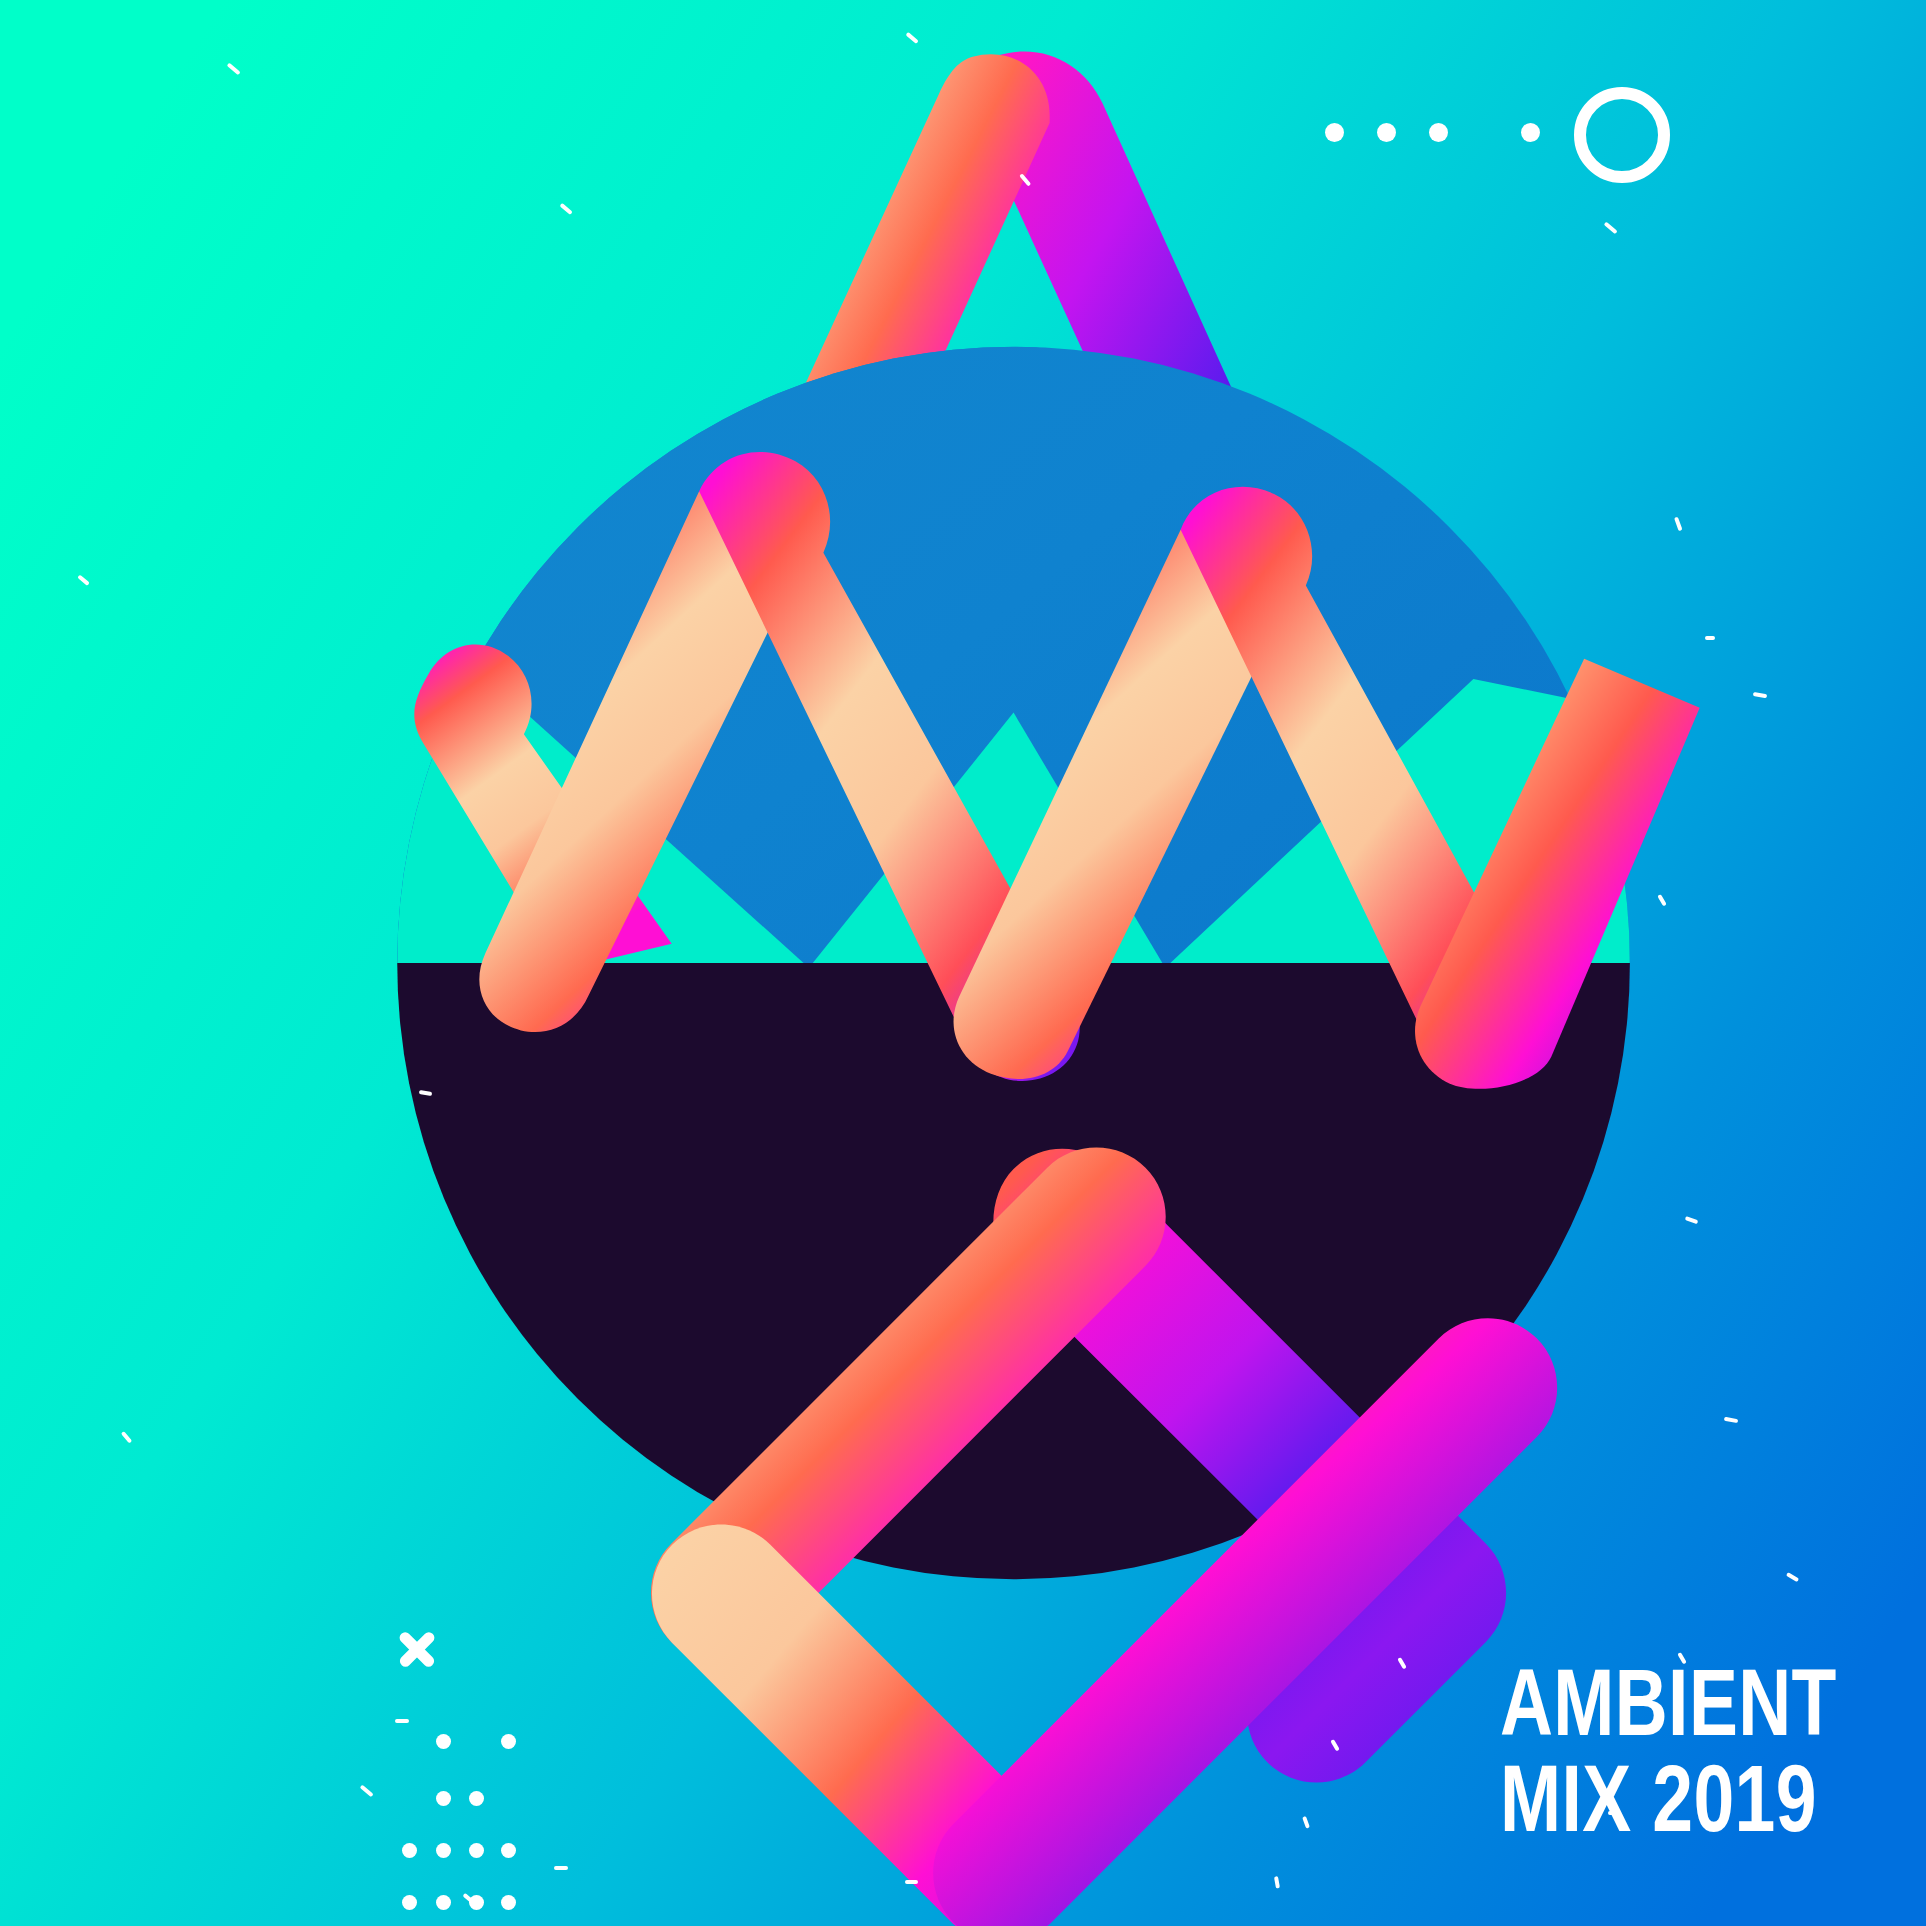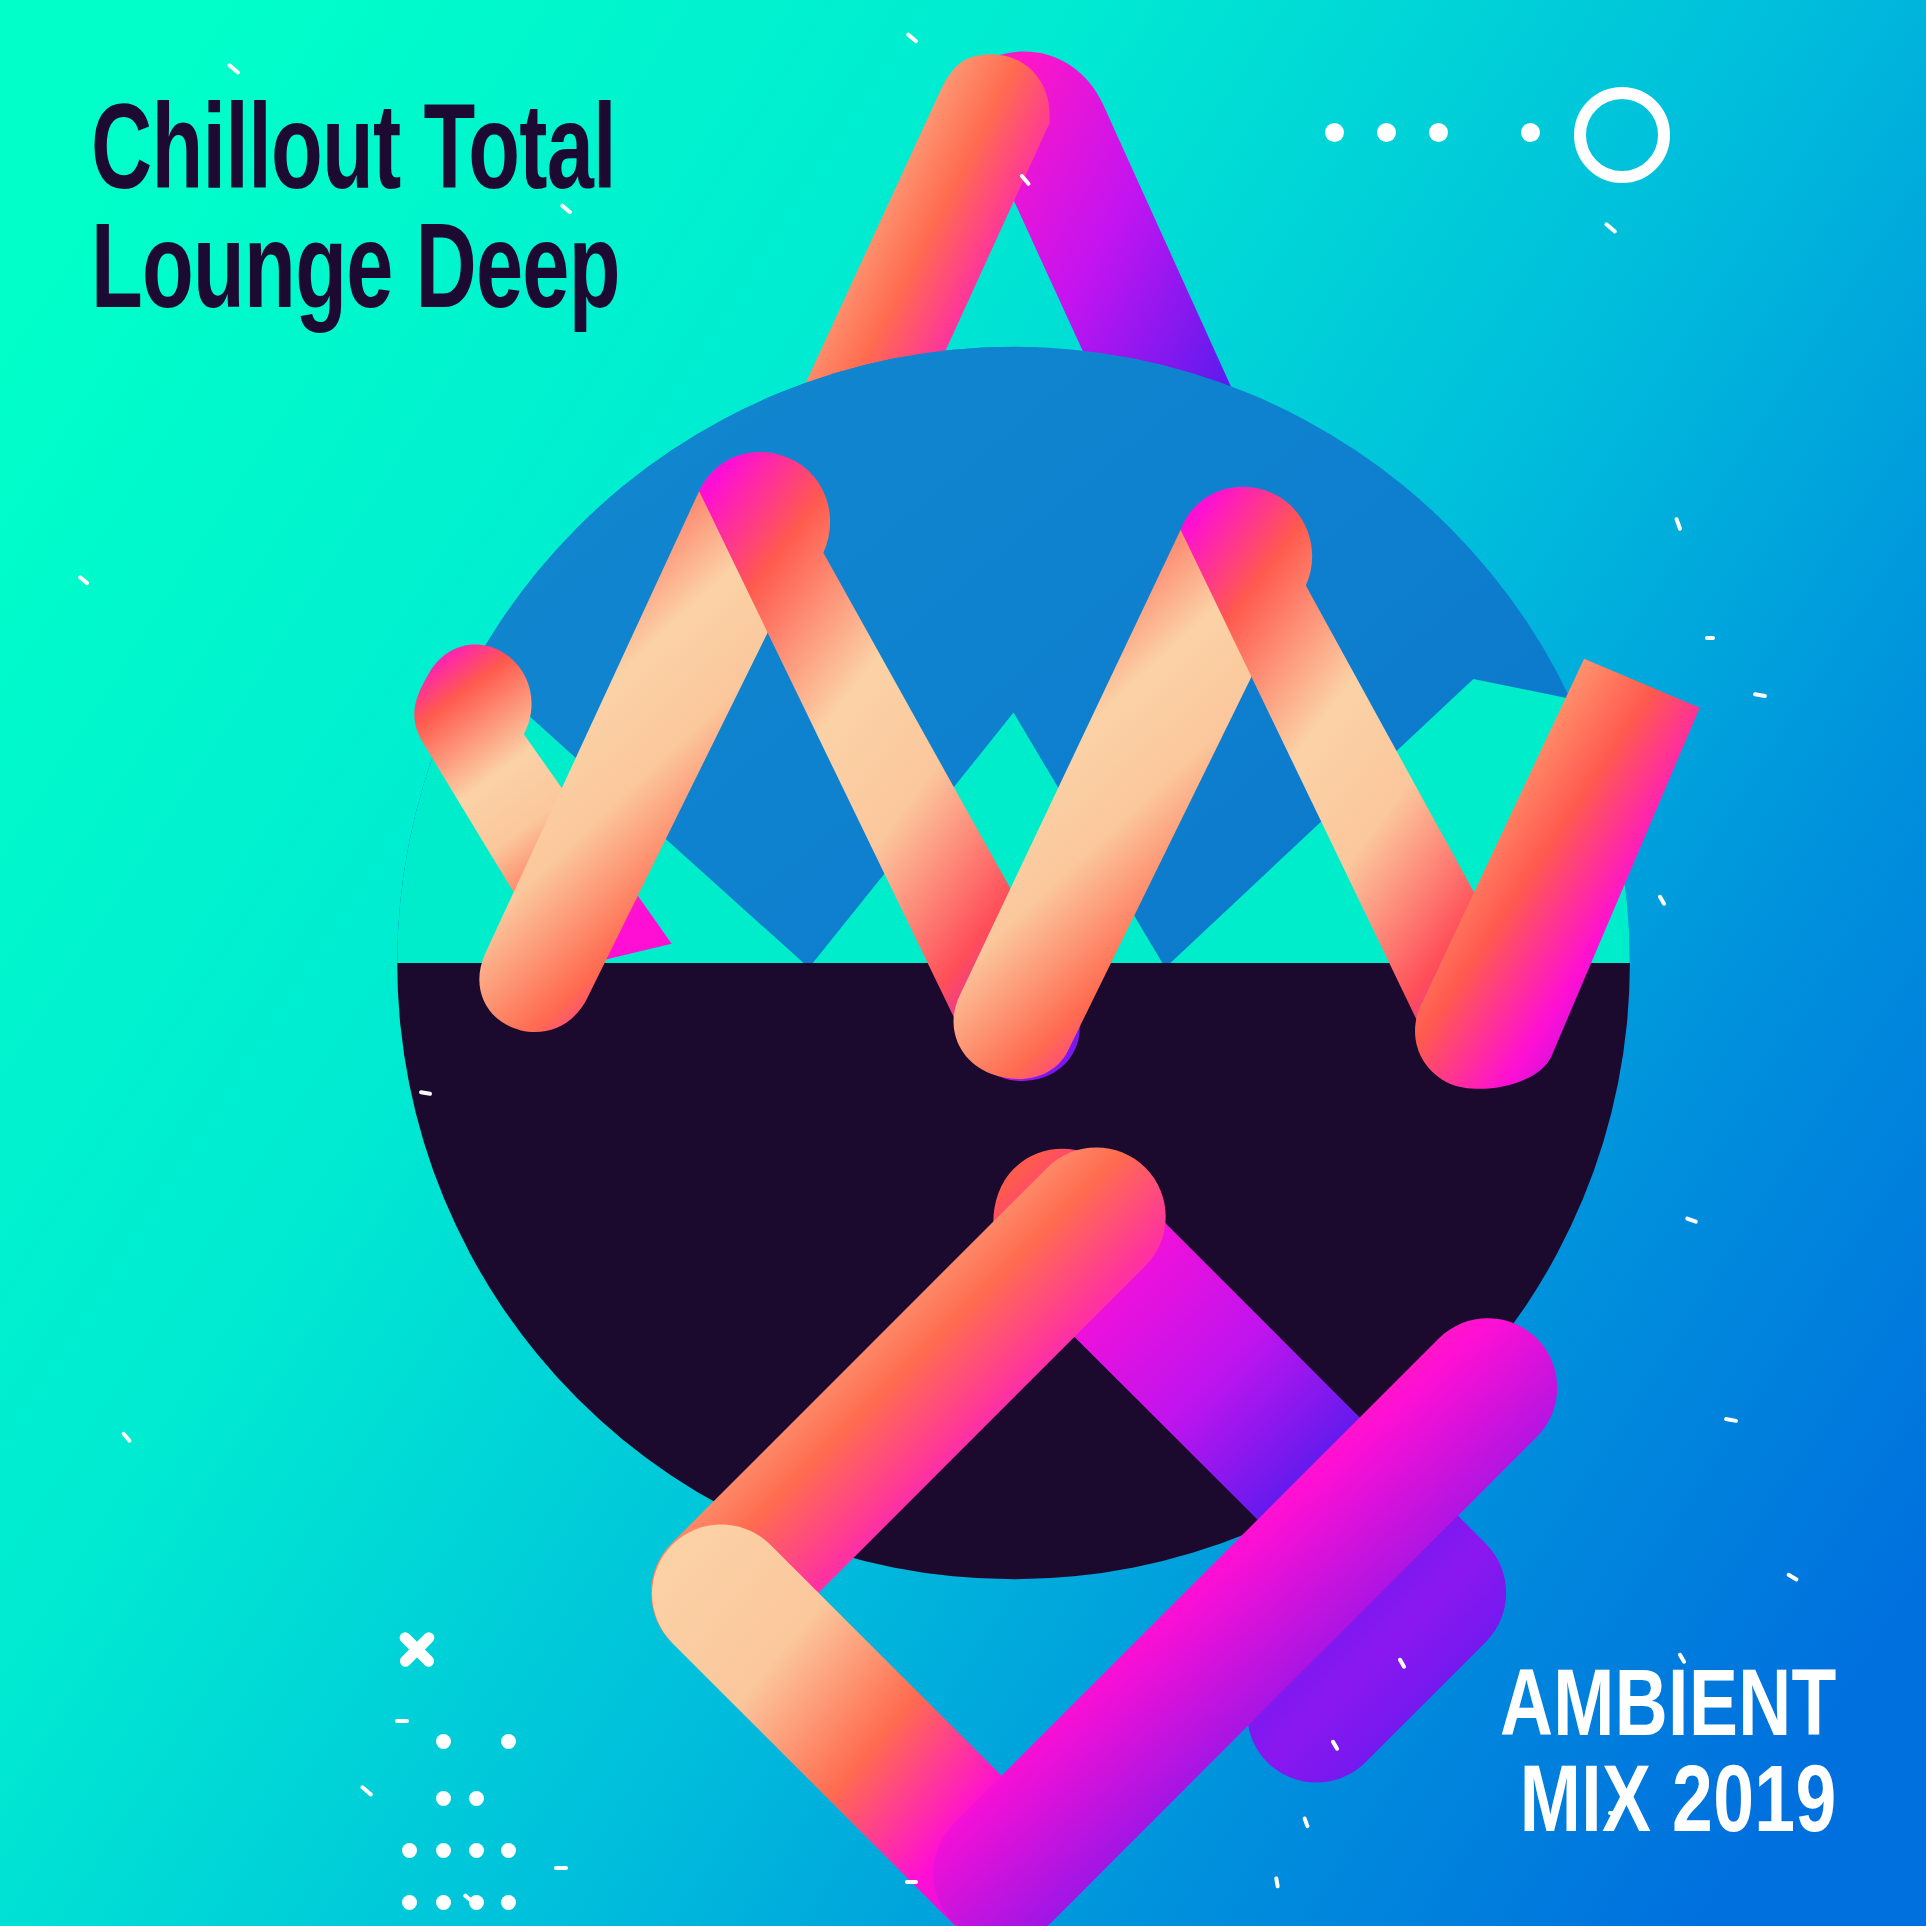--- a/index.html
+++ b/index.html
@@ -32,21 +32,21 @@
     white-space:nowrap;
     margin:0;
     padding:0;
   }
 
   
   .footer-block{
     position:absolute;
     right:89px; bottom:79px;
     z-index:40;
-    text-align:right;
+    text-align:left;
   }
   .footer-line{
     display:block;
     font-family:"Liberation Sans Narrow","Liberation Sans",sans-serif;
     font-weight:700;
     font-size:94px;
     line-height:1.02;
     letter-spacing:0.5px;
     color:#FFFFFF;
     transform:scaleX(0.78);
@@ -391,24 +391,20 @@
         <span class="tick" style="left: 1300px; top: 1820px; width: 11.6px; height: 4.3px; background: rgb(255, 255, 255); transform: rotate(70deg);"></span>
         <span class="tick" style="left: 1271px; top: 1880px; width: 11.6px; height: 4.3px; background: rgb(255, 255, 255); transform: rotate(80deg);"></span>
         <span class="tick" style="left: 1608px; top: 1811px; width: 12.5px; height: 4.3px; background: rgb(255, 255, 255); transform: rotate(0deg);"></span>
         <span class="tick" style="left: 905px; top: 1880px; width: 12.5px; height: 4.3px; background: rgb(255, 255, 255); transform: rotate(0deg);"></span>
         <span class="tick" style="left: 120px; top: 1435px; width: 12.5px; height: 4.3px; background: rgb(255, 255, 255); transform: rotate(50deg);"></span>
         <span class="tick" style="left: 77px; top: 578px; width: 12.5px; height: 4.3px; background: rgb(255, 255, 255); transform: rotate(40deg);"></span>
         <span class="tick" style="left: 419px; top: 1091px; width: 12.5px; height: 4.3px; background: rgb(255, 255, 255); transform: rotate(10deg);"></span>
       </div>
   </div>
 
-  <div class="title-block">
-    <span class="title-line">Chillout Total</span>
-    <span class="title-line">Lounge Deep</span>
-  </div>
 
   <div class="footer-block">
     <span class="footer-line">AMBIENT</span>
     <span class="footer-line">MIX 2019</span>
   </div>
 
 </div>
 
 
 </body></html>

